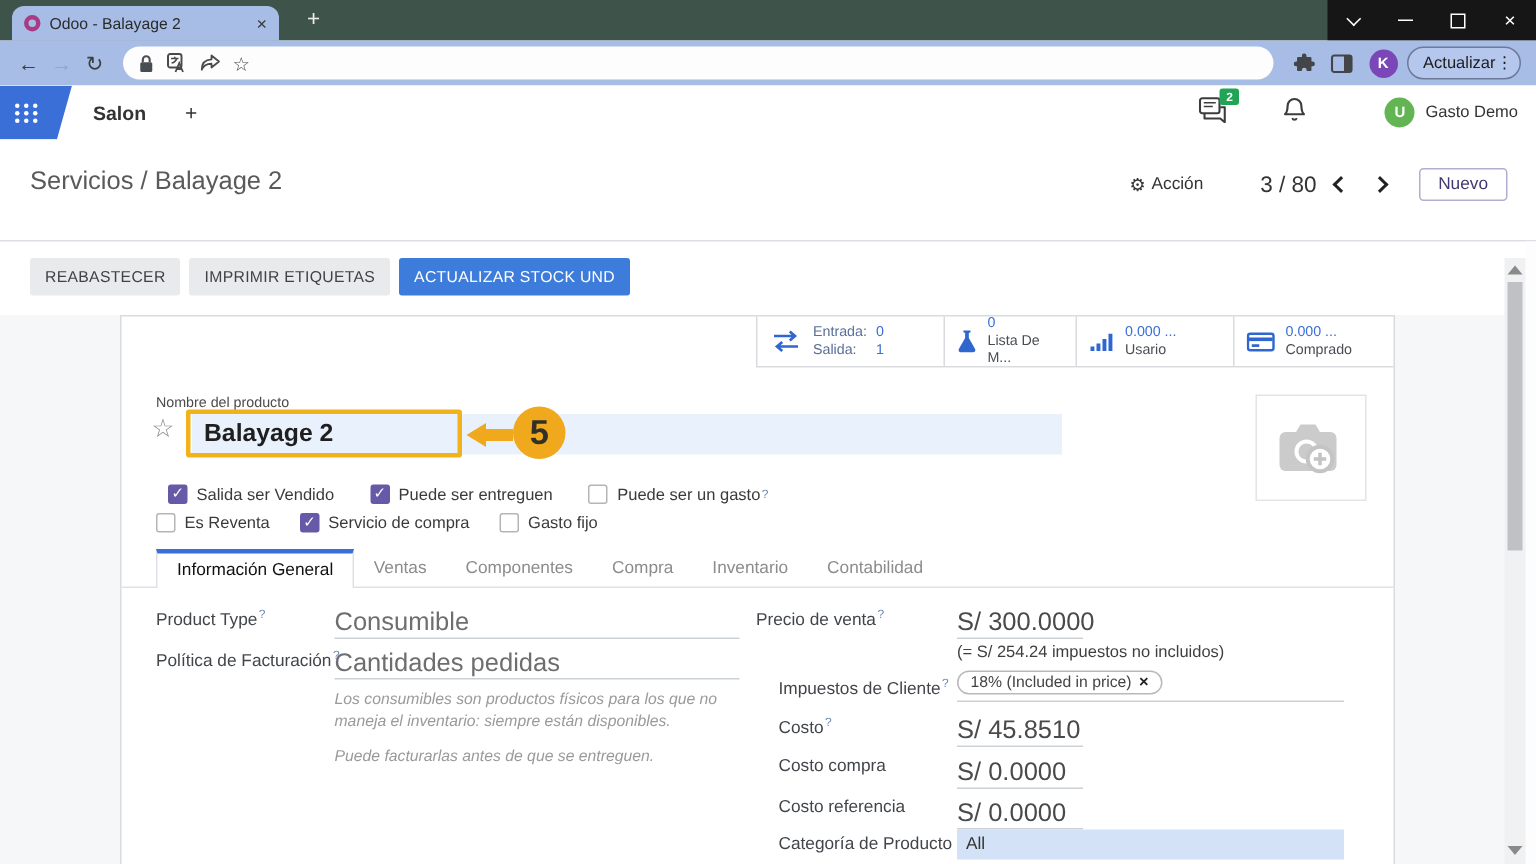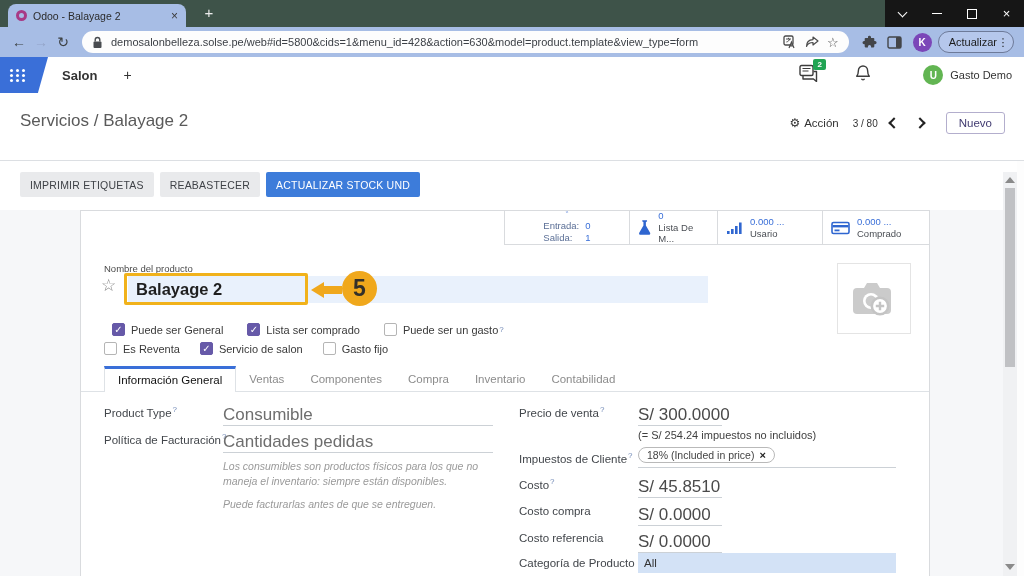--- a/index.html
+++ b/index.html
@@ -56,21 +56,21 @@
   .bell-wrap{margin-right:52px;}
   .avatar-u{width:20px;height:20px;border-radius:50%;background:#62b552;color:#fff;font-size:10px;
             font-weight:bold;display:flex;align-items:center;justify-content:center;margin-right:7px;}
   .user-name{font-size:11px;color:#333;margin-right:12px;white-space:nowrap;}
 
   
   .breadcrumb{position:absolute;left:20px;top:111px;font-size:17px;color:#5a5a5a;}
   .cp-right{position:absolute;right:19px;top:112px;display:flex;align-items:center;}
   .gear{font-size:12px;color:#333;margin-right:4px;}
   .accion{font-size:11.5px;color:#333;}
-  .pager{font-size:10px;color:#333;margin-left:14px;}
+  .pager{font-size:15px;color:#333;margin-left:38px;}
   .chevbtn{width:20px;height:20px;display:flex;align-items:center;justify-content:center;margin-left:6px;}
   .chl{width:6px;height:6px;border-left:2px solid #222;border-bottom:2px solid #222;transform:rotate(45deg);}
   .chr{width:6px;height:6px;border-left:2px solid #222;border-bottom:2px solid #222;transform:rotate(225deg);}
   .nuevo{margin-left:16px;background:#fff;border:1px solid #b3aecd;border-radius:3px;color:#403a70;
          font-size:11.5px;padding:4px 12px;}
   .hdiv{position:absolute;left:0;top:160px;width:1024px;height:1px;background:#dcdfe3;}
 
   
   .btnrow{position:absolute;left:20px;top:172px;display:flex;gap:6px;}
   .abtn{height:25px;display:flex;align-items:center;padding:0 10px;font-size:10.5px;border-radius:2px;
@@ -183,21 +183,20 @@
     <span class="navic">←</span>
     <span class="navic disabled">→</span>
     <span class="navic">↻</span>
     <div class="urlbar">
       <span class="urlic">
         <svg width="11" height="13" viewBox="0 0 11 13">
             <rect x="1.5" y="5.5" width="8" height="6.5" rx="1" fill="#494c50"></rect>
             <path d="M3.2 5.5V3.8a2.3 2.3 0 0 1 4.6 0v1.7" fill="none" stroke="#494c50" stroke-width="1.4"></path>
           </svg>
       </span>
-      <span class="url-text">demosalonbelleza.solse.pe/web#id=5800&amp;cids=1&amp;menu_id=428&amp;action=630&amp;model=product.template&amp;view_type=form</span>
       <span class="urlic">
         <svg width="14" height="14" viewBox="0 0 14 14">
             <rect x="1" y="1" width="9" height="9" rx="1.5" fill="none" stroke="#4a4a4a" stroke-width="1.3"></rect>
             <path d="M3 4h5M5.5 2.8v1.2M3.4 7c1.6-.3 3-1.6 3.3-3" stroke="#4a4a4a" stroke-width="1" fill="none"></path>
             <path d="M6 13l2.5-6 2.5 6M7 11h3" stroke="#4a4a4a" stroke-width="1.2" fill="none"></path>
           </svg>
       </span>
       <span class="urlic">
         <svg width="14" height="13" viewBox="0 0 14 13">
             <path d="M8 1l5 4-5 4V6.5C4.5 6.5 2.5 8 1.5 10.5 1.5 6 4 3.8 8 3.6z" fill="none" stroke="#4a4a4a" stroke-width="1.2" stroke-linejoin="round"></path>
@@ -267,30 +266,30 @@
         <i class="chl"></i>
       </span>
     <span class="chevbtn">
         <i class="chr"></i>
       </span>
     <button class="nuevo">Nuevo</button>
   </div>
   <div class="hdiv"></div>
 
   <div class="btnrow">
+    <span class="abtn sec">REABASTECER</span>
     <span class="abtn sec">IMPRIMIR ETIQUETAS</span>
-    <span class="abtn sec">REABASTECER</span>
     <span class="abtn pri">ACTUALIZAR STOCK UND</span>
   </div>
 
   <div class="content">
     <div class="sheet">
 
       <div class="statrow">
-        <div class="stat" style="width:125px;flex-direction:column;">
+        <div class="stat" style="width:125px;">
           <svg width="22" height="15" viewBox="0 0 22 15">
               <path d="M3 4h14m-3.5-3L17 4l-3.5 3" stroke="#2f66d0" stroke-width="1.8" fill="none"></path>
               <path d="M19 11H5m3.5-3L5 11l3.5 3" stroke="#2f66d0" stroke-width="1.8" fill="none"></path>
             </svg>
           <div class="stat-txt">
             <div class="mv-row">
                 <span class="mv-lbl">Entrada:</span>
                 <span class="mv-val">0</span>
               </div>
             <div class="mv-row">
@@ -348,40 +347,40 @@
           <circle cx="21" cy="23" r="8" fill="#ffffff"></circle>
           <circle cx="21" cy="23" r="5.4" fill="#cbcbcb"></circle>
           <circle cx="30" cy="28" r="8.2" fill="#ffffff" stroke="#c4c4c4" stroke-width="2.6"></circle>
           <path d="M30 23.8v8.4M25.8 28h8.4" stroke="#c4c4c4" stroke-width="2.4"></path>
         </svg>
       </div>
 
       <div class="cbrow cbrow1">
         <span class="cbitem">
           <span class="cb checked"></span>
-          <span class="cb-label">Puede ser General</span>
+          <span class="cb-label">Salida ser Vendido</span>
         </span>
         <span class="cbitem">
           <span class="cb checked"></span>
-          <span class="cb-label">Lista ser comprado</span>
+          <span class="cb-label">Puede ser entreguen</span>
         </span>
         <span class="cbitem">
           <span class="cb"></span>
           <span class="cb-label">Puede ser un gasto</span>
           <sup class="help">?</sup>
         </span>
       </div>
       <div class="cbrow cbrow2">
         <span class="cbitem">
           <span class="cb"></span>
           <span class="cb-label">Es Reventa</span>
         </span>
         <span class="cbitem">
           <span class="cb checked"></span>
-          <span class="cb-label">Servicio de salon</span>
+          <span class="cb-label">Servicio de compra</span>
         </span>
         <span class="cbitem">
           <span class="cb"></span>
           <span class="cb-label">Gasto fijo</span>
         </span>
       </div>
 
       <div class="tabbar">
         <span class="ftab active">Información General</span>
         <span class="ftab">Ventas</span>
@@ -395,21 +394,21 @@
 
         <span class="fl" style="left:0;top:6px;"><span>Product Type</span><sup class="help">?</sup></span>
         <span class="fv gray" style="left:119px;top:6px;width:270px;">Consumible</span>
 
         <span class="fl" style="left:0;top:33px;"><span>Política de Facturación</span><sup class="help">?</sup></span>
         <span class="fv gray" style="left:119px;top:33px;width:270px;">Cantidades pedidas</span>
 
         <div class="helptxt" style="left:119px;top:60px;">Los consumibles son productos físicos para los que no maneja el inventario: siempre están disponibles.</div>
         <div class="helptxt" style="left:119px;top:98px;">Puede facturarlas antes de que se entreguen.</div>
 
-        <span class="fl" style="left:415px;top:6px;"><span>Precio de venta</span><sup class="help">?</sup></span>
+        <span class="fl" style="left:400px;top:6px;"><span>Precio de venta</span><sup class="help">?</sup></span>
         <span class="fv dark" style="left:534px;top:6px;width:84px;">S/ 300.0000</span>
         <span class="note" style="left:534px;top:30px;">(= S/ 254.24 impuestos no incluidos)</span>
 
         <span class="fl" style="left:415px;top:52px;"><span>Impuestos de Cliente</span><sup class="help">?</sup></span>
         <span class="tagrow" style="left:534px;top:48px;width:258px;text-align:right;">
           <span class="tag">
             <span>18% (Included in price)</span>
             <span class="tag-x">×</span>
           </span>
         </span>

